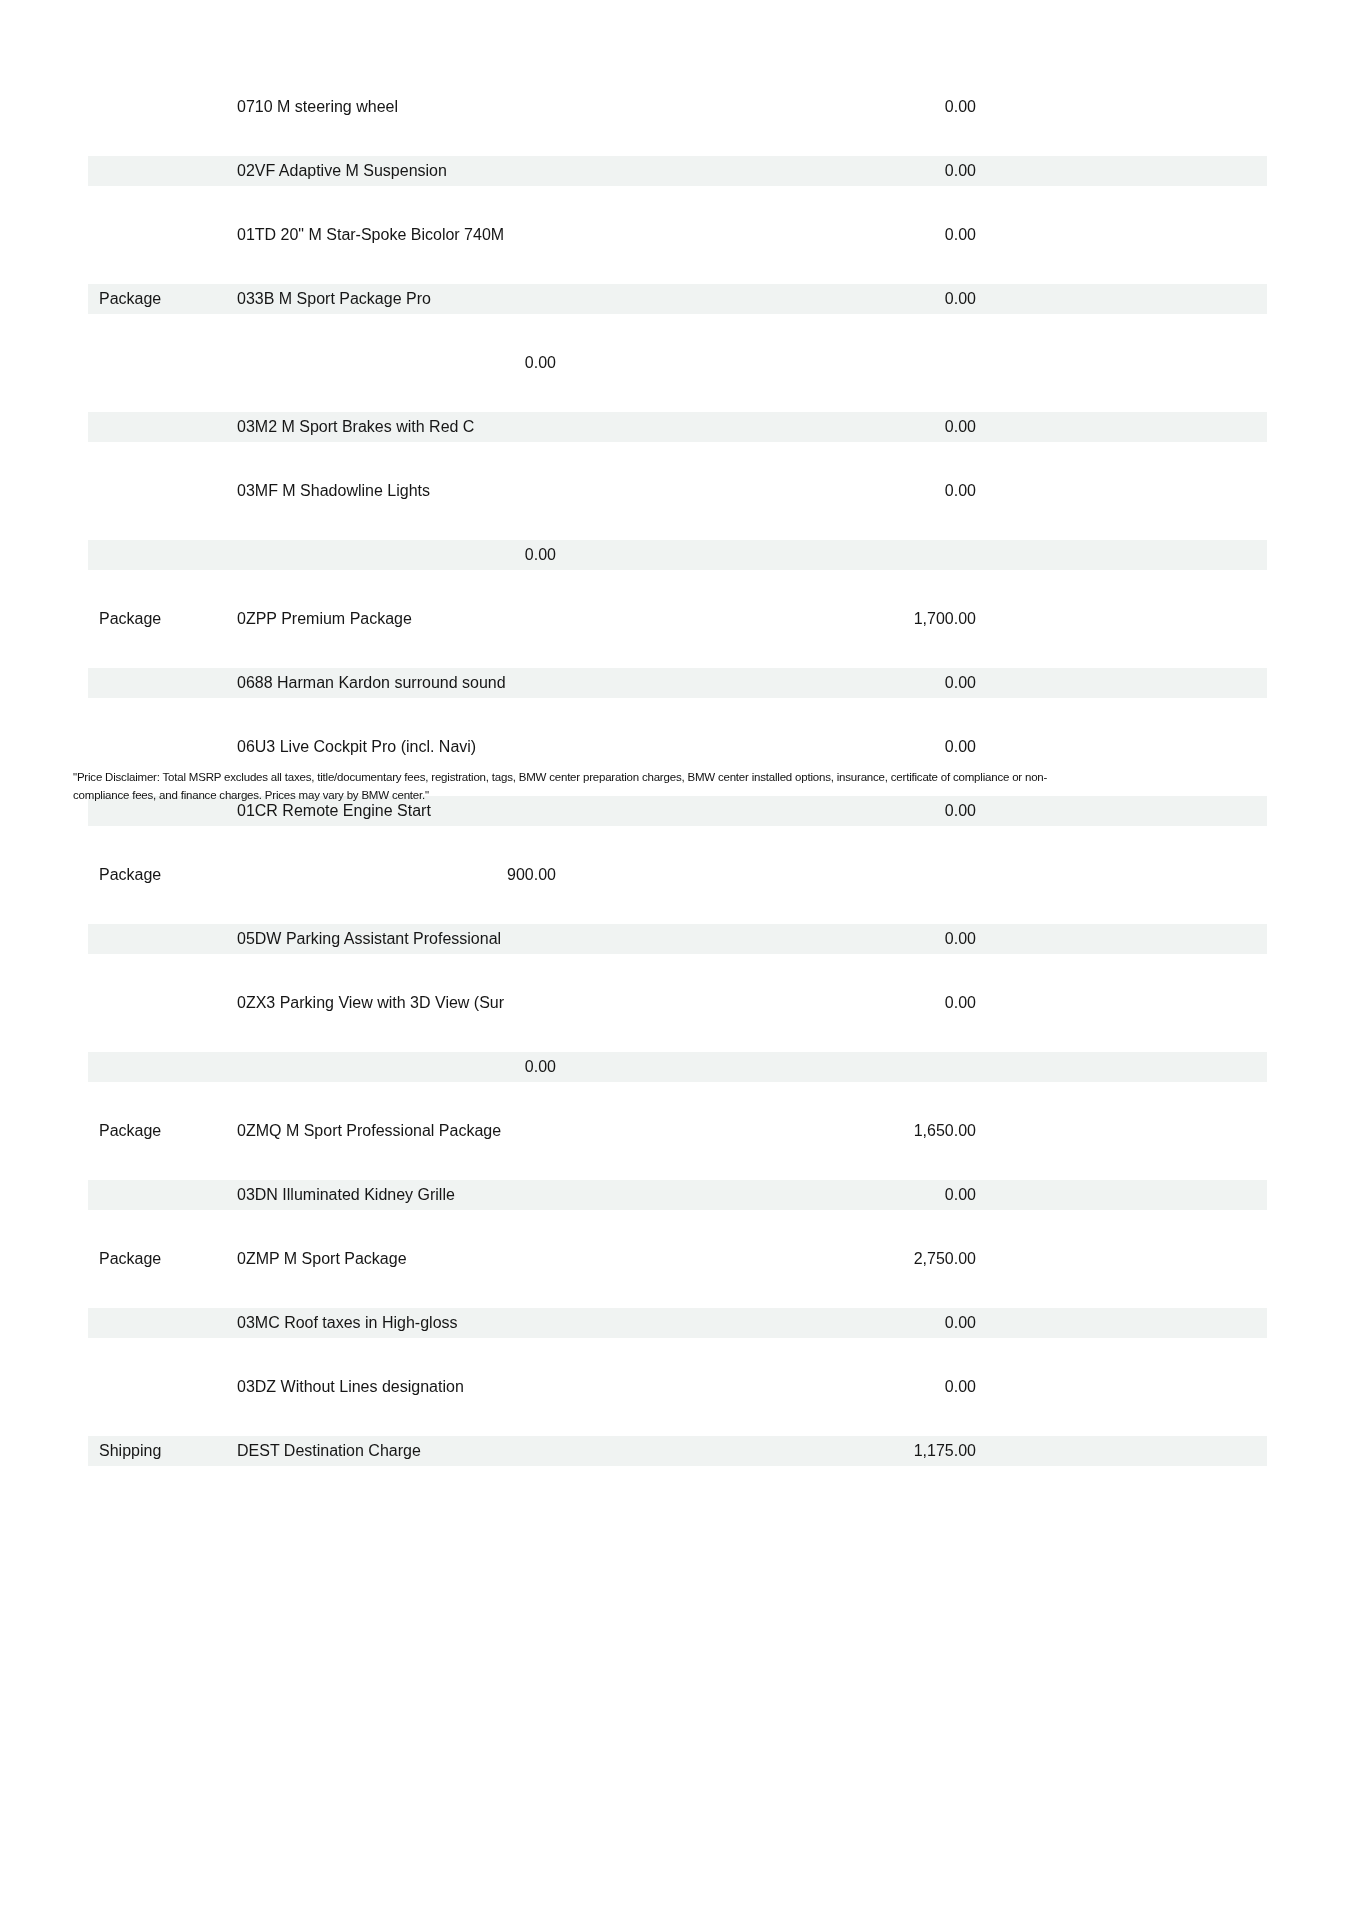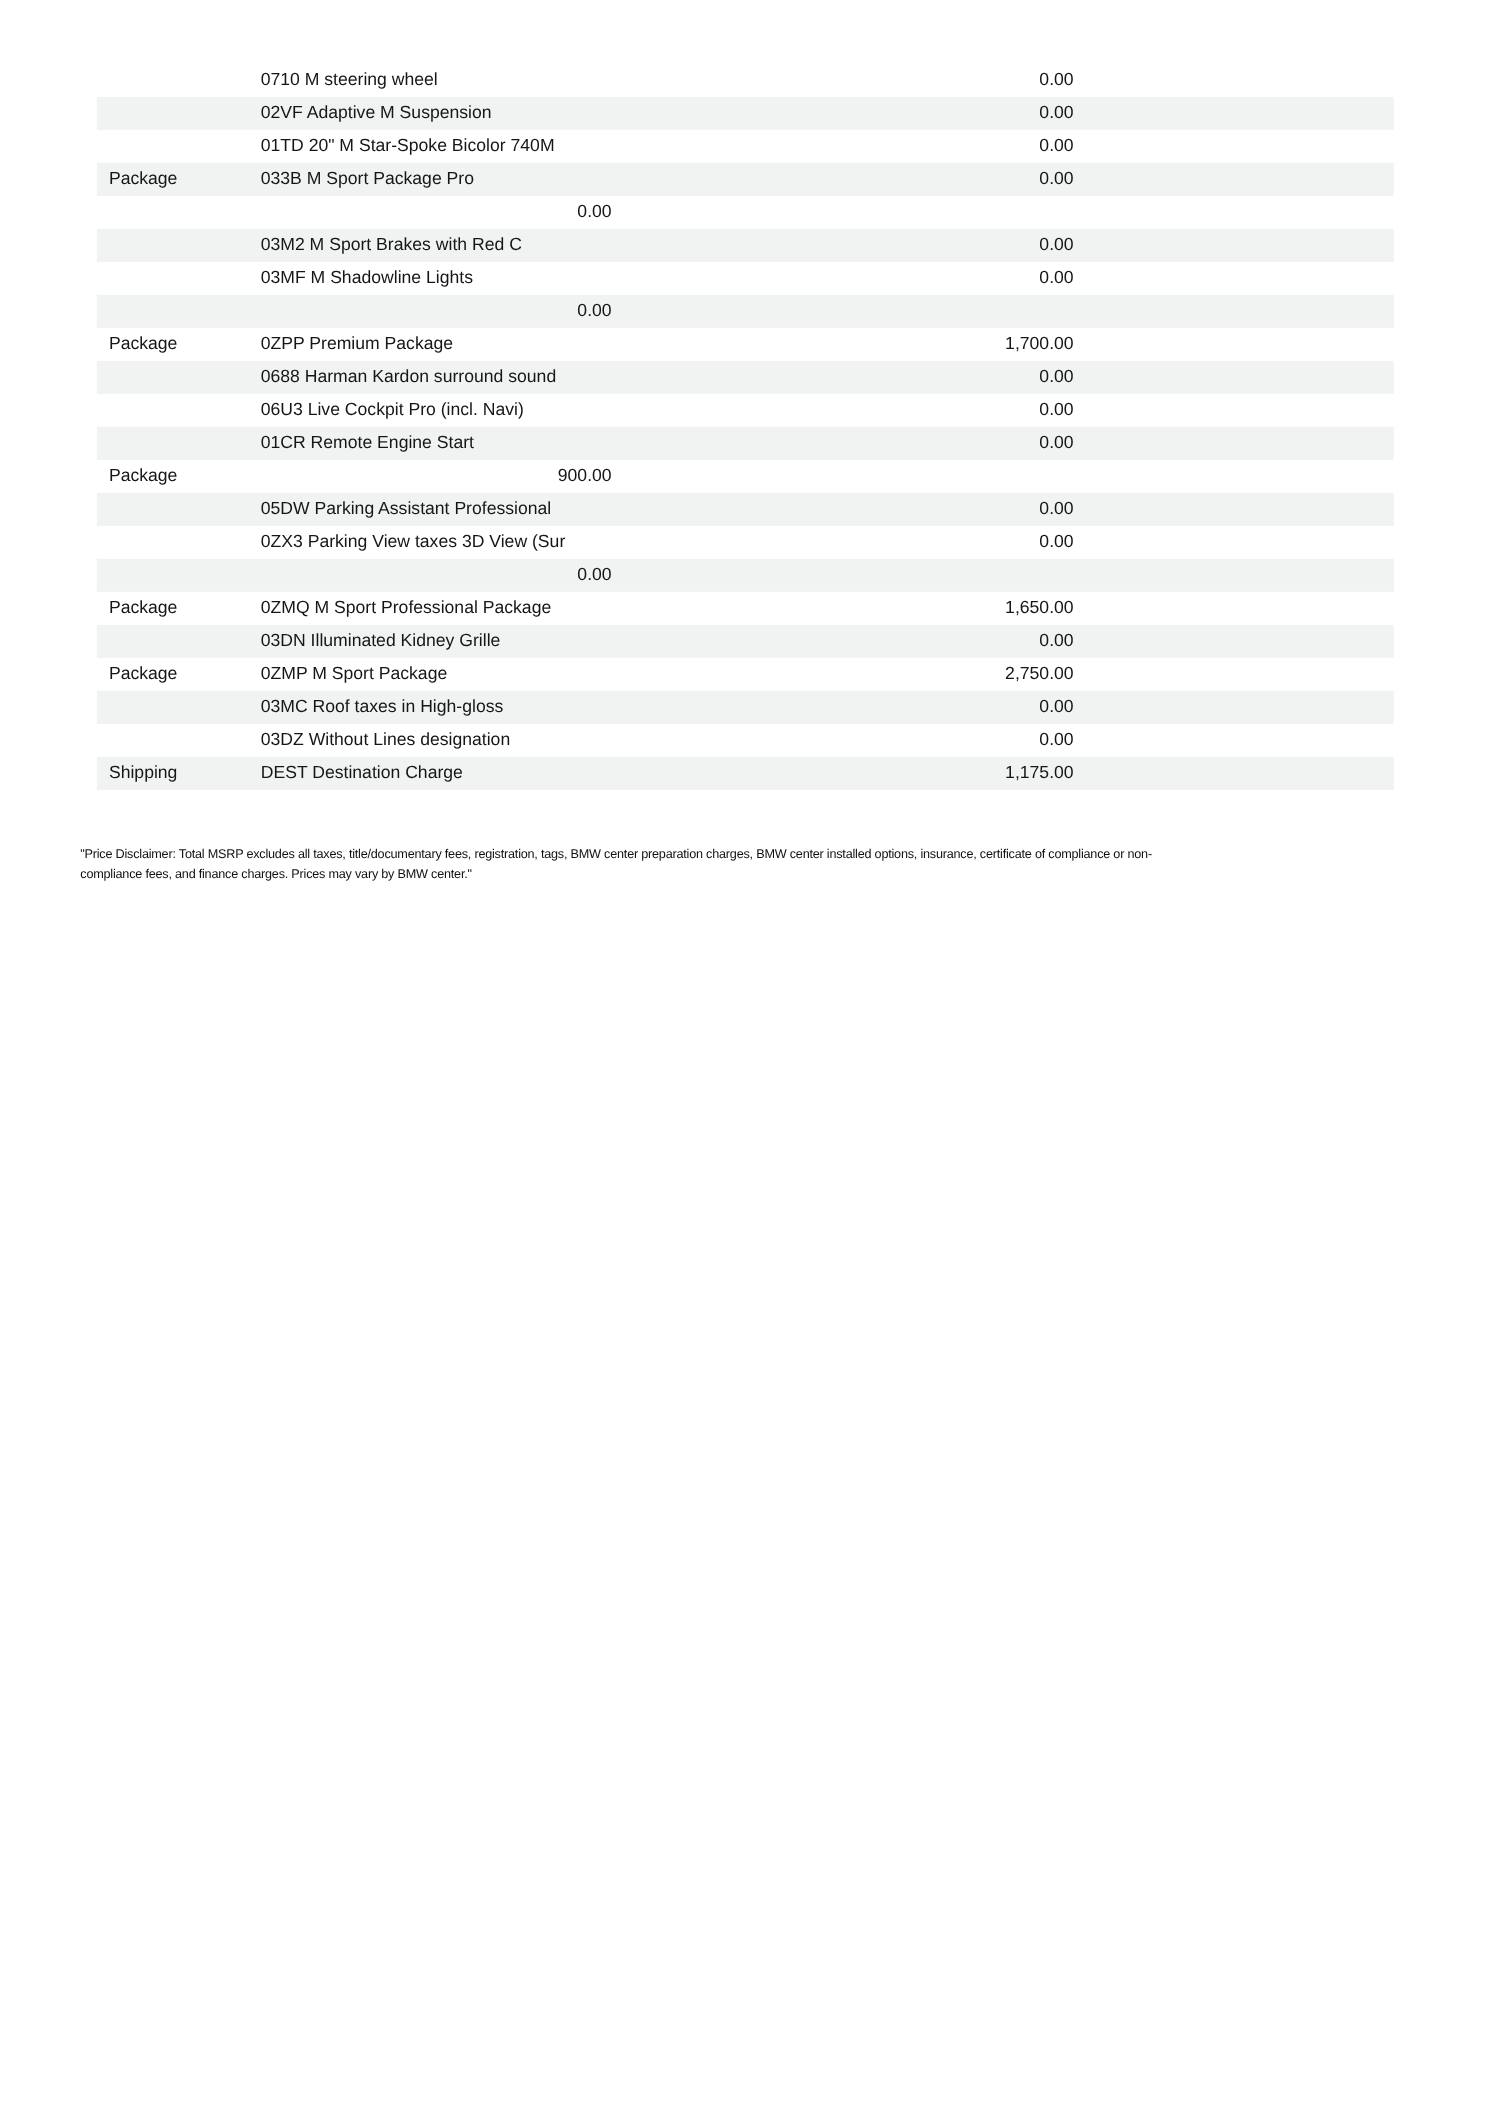--- a/index.html
+++ b/index.html
@@ -27,20 +27,21 @@
     left: 88px;
     width: 1179px;
   }
   .row {
     display: flex;
     align-items: center;
     height: 30px;
     font-size: 16px;
     line-height: 30px;
     white-space: nowrap;
+    margin-top: 34px;
   }
   .row.striped {
     background: var(--stripe-color, #f0f3f2);
     justify-content: center;
   }
   .col { display: block; }
   .col.type {
     width: 149px;
     padding-left: 11px;
   }
@@ -148,21 +149,21 @@
     <span class="col fill"></span>
   </div>
       <div class="row striped">
     <span class="col type"></span>
     <span class="col item">05DW Parking Assistant Professional</span>
     <span class="col price">0.00</span>
     <span class="col fill"></span>
   </div>
       <div class="row">
     <span class="col type"></span>
-    <span class="col item">0ZX3 Parking View taxes 3D View (Sur</span>
+    <span class="col item">0ZX3 Parking View with 3D View (Sur</span>
     <span class="col price">0.00</span>
     <span class="col fill"></span>
   </div>
       <div class="row striped">
     <span class="col type"></span>
     <span class="col price">0.00</span>
     <span class="col fill"></span>
   </div>
       <div class="row">
     <span class="col type">Package</span>

